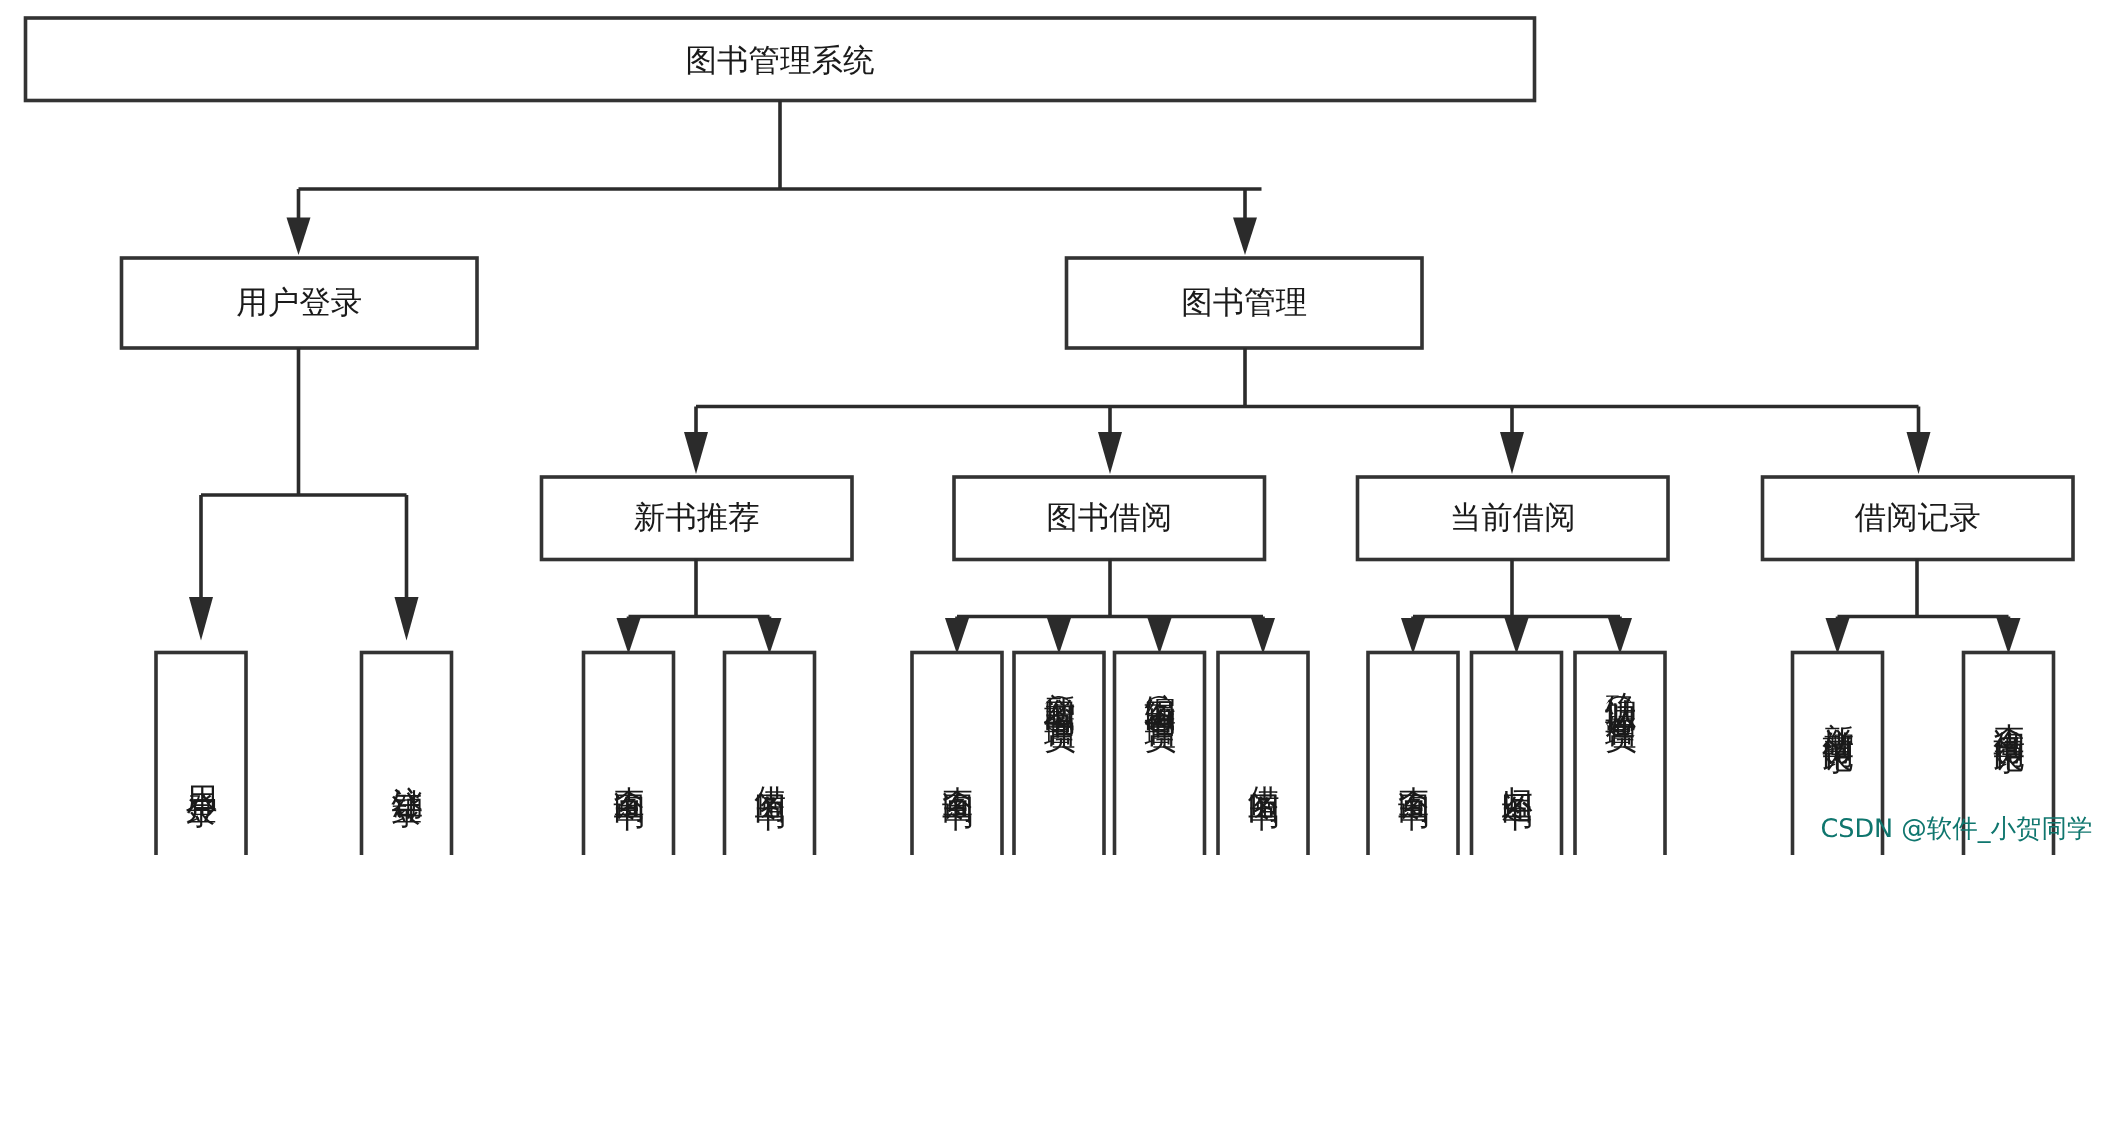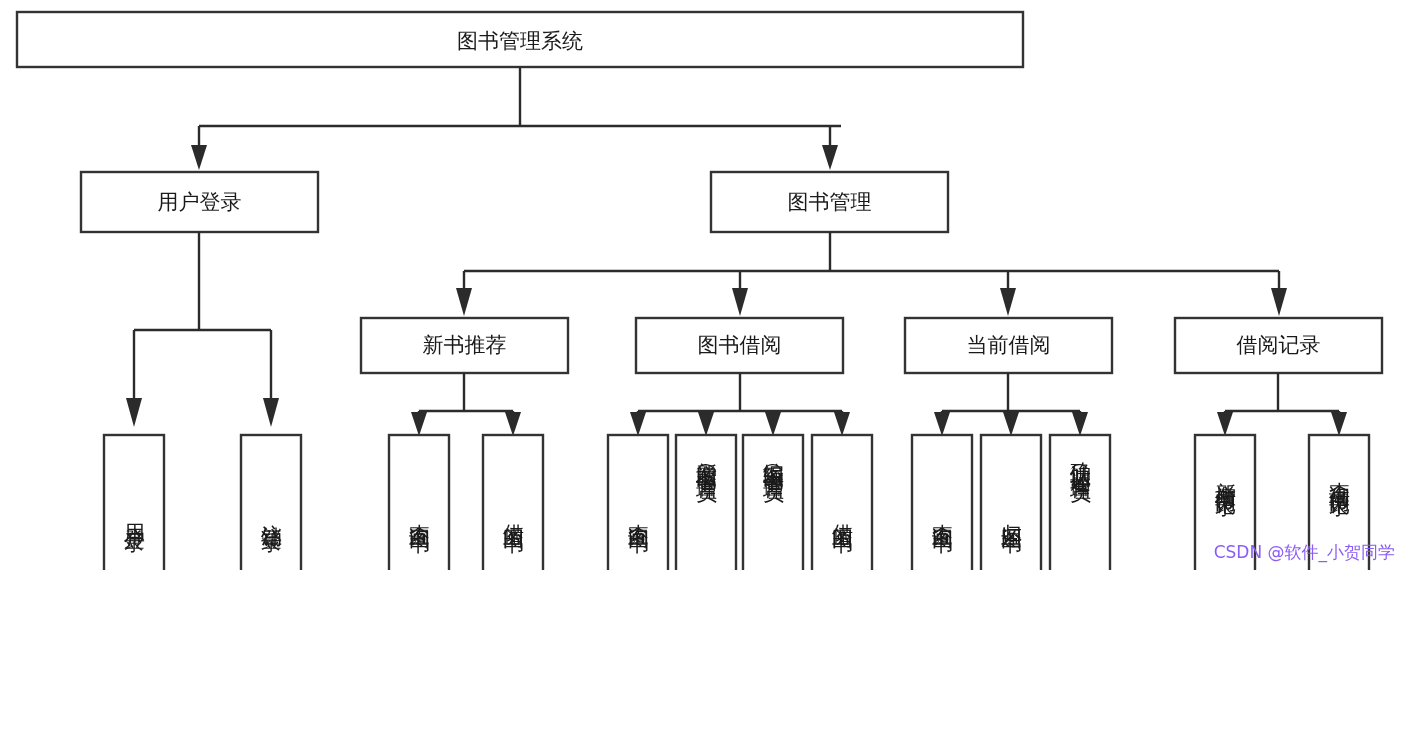--- a/index.html
+++ b/index.html
@@ -63,21 +63,21 @@
     color: #1a1a1a;
     letter-spacing: 3px;
     white-space: nowrap;
   }
   #watermark {
     position: absolute;
     right: 10px;
     bottom: 6px;
     font-family: "DejaVu Sans", "Liberation Sans", sans-serif;
     font-size: 17px;
-    color: #8b5cf6;
+    color: #0f766e;
     white-space: nowrap;
     pointer-events: none;
   }
 </style>
 </head>
 <body>
 
 <div id="diagram-root">
 
   <svg id="diagram-svg" viewBox="0 0 1405 747">

